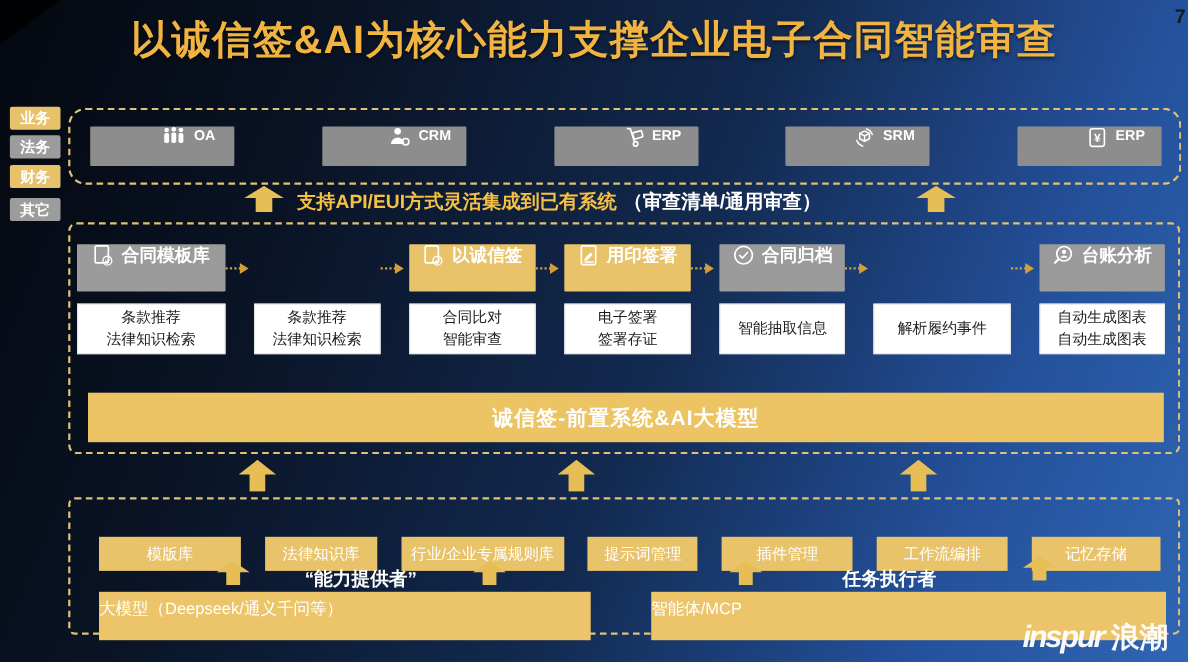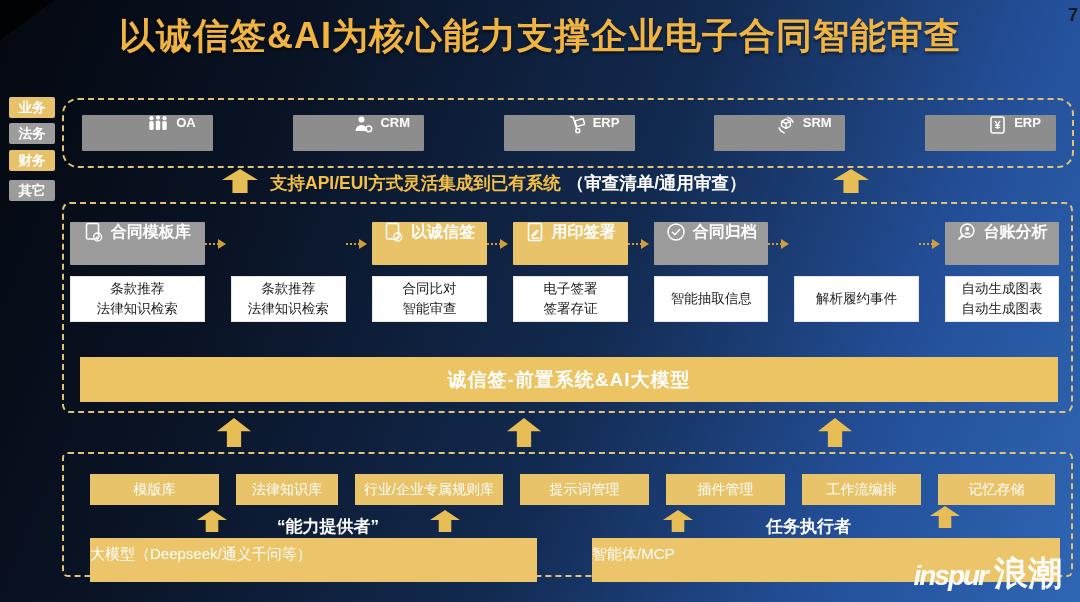--- a/index.html
+++ b/index.html
@@ -55,36 +55,36 @@
   .g2{grid-column:2}.g4{grid-column:4}.g6{grid-column:6}.g8{grid-column:8}.g10{grid-column:10}.g12{grid-column:12}
   .platform-bar{position:absolute;left:16px;right:13px;top:153px;height:45px;background:#ecc464;
     display:flex;align-items:center;justify-content:center;color:#fff;font-size:19px;font-weight:bold;
     letter-spacing:1px;}
 
   .ma{width:34px;height:29px;top:418px;}
 
   
   .bottom-box{left:62px;top:452px;width:1011px;height:125px;border-radius:6px;}
   .cap-row{position:absolute;left:26px;right:16px;top:20px;display:flex;justify-content:space-between;}
-  .cap{height:31px;line-height:31px;text-align:center;background:#e9c36a;color:#fff;font-size:14px;}
+  .cap{height:31px;line-height:31px;text-align:center;background:#e9c36a;color:#fff;font-size:14px;margin-top:14px;}
   .cap:nth-child(1){width:129px}.cap:nth-child(2){width:102px}.cap:nth-child(3){width:148px}
-  .cap:nth-child(4){width:129px}.cap:nth-child(5){width:119px}.cap:nth-child(6){width:119px}
+  .cap:nth-child(4){width:100px}.cap:nth-child(5){width:119px}.cap:nth-child(6){width:119px}
   .cap:nth-child(7){width:117px}
   .ba{width:30px;height:22px;top:56px;}
   .role-label{position:absolute;top:61px;color:#fff;font-size:17px;font-weight:bold;white-space:nowrap;}
   .found-bar{position:absolute;top:84px;height:44px;line-height:32px;text-align:left;
     background:#ecc56a;color:#fff;font-size:15px;}
   .fb1{left:26px;width:447px;}
   .fb2{left:528px;width:468px;}
 
   
   .logo{position:absolute;right:18px;bottom:5px;display:flex;align-items:baseline;gap:7px;
     color:#fff;opacity:.96;}
   .logo-latin{font-size:28px;font-weight:bold;font-style:italic;letter-spacing:-2px;}
-  .logo-cjk{font-size:34px;font-weight:bold;}
+  .logo-cjk{font-size:26px;font-weight:bold;}
 
   svg{display:block;}
 </style>
 </head>
 <body>
 
 <div class="stage">
   <div class="corner-tri"></div>
   <div class="page-num">7</div>
   <h1 class="title">以诚信签&amp;AI为核心能力支撑企业电子合同智能审查</h1>

